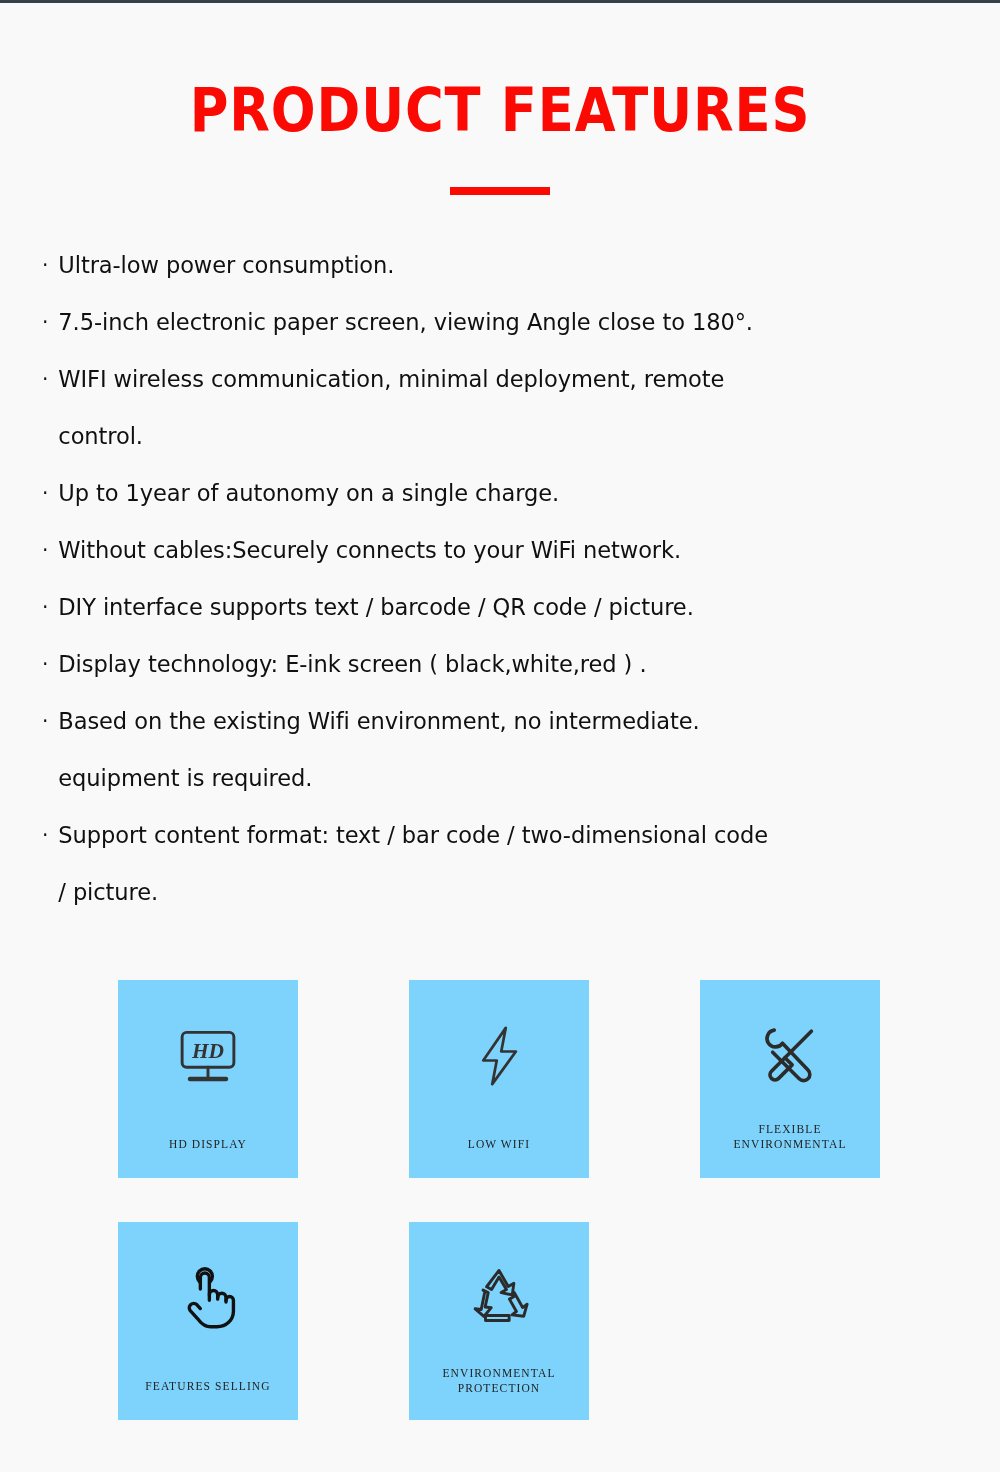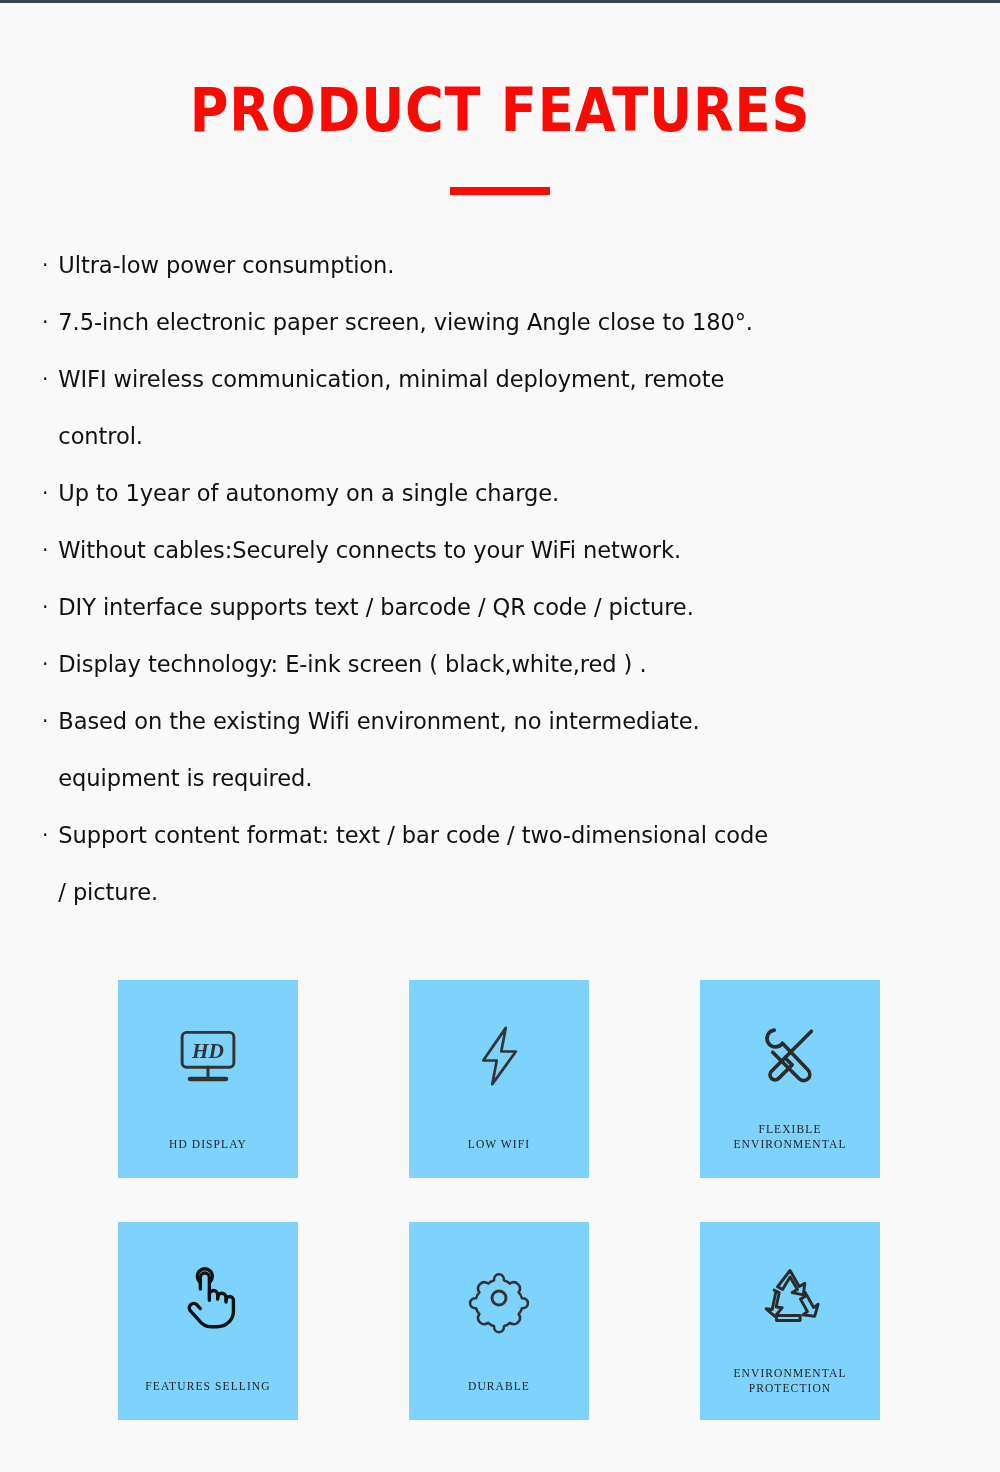--- a/index.html
+++ b/index.html
@@ -248,53 +248,20 @@
         <path d="M24.5 17.5 a6.7 6.7 0 1 1 9.4 0"></path>
         <path d="M25.2 24 V13.8 a4 4 0 0 1 8 0 V34"></path>
         <path d="M33.2 29 a3.7 3.7 0 0 1 7.4 0 v4"></path>
         <path d="M40.6 31.5 a3.7 3.7 0 0 1 7.4 0 v4"></path>
         <path d="M48 34 a3.3 3.3 0 0 1 6.6 0 v9.5 c0 8.2 -6.4 14 -14.6 14 h-5.5 c-5 0 -8 -2.3 -10.8 -6 L16 43 a4 4 0 0 1 6 -5.2 l3.2 3.6"></path>
       </svg>
     </div>
     <div class="card-label">FEATURES SELLING</div>
   </div>
 
-  <div class="card">
-    <div class="card-icon">
-      <svg viewBox="0 0 64 64" fill="none" stroke="#333333" stroke-width="2.6" stroke-linecap="round" stroke-linejoin="round">
-        <path d="M32 7.5
-                 c3.4 0 5.3 2.6 5.1 6.1
-                 c2.3 0.7 4.4 1.9 6.1 3.5
-                 c2.9 -2 6.1 -1.8 8.5 0.6
-                 c2.4 2.4 2.6 5.6 0.6 8.5
-                 c1.6 1.7 2.8 3.8 3.5 6.1
-                 c3.5 -0.2 6.1 1.7 6.1 5.1
-                 c0 3.4 -2.6 5.3 -6.1 5.1
-                 c-0.7 2.3 -1.9 4.4 -3.5 6.1
-                 c2 2.9 1.8 6.1 -0.6 8.5
-                 c-2.4 2.4 -5.6 2.6 -8.5 0.6
-                 c-1.7 1.6 -3.8 2.8 -6.1 3.5
-                 c0.2 3.5 -1.7 6.1 -5.1 6.1
-                 c-3.4 0 -5.3 -2.6 -5.1 -6.1
-                 c-2.3 -0.7 -4.4 -1.9 -6.1 -3.5
-                 c-2.9 2 -6.1 1.8 -8.5 -0.6
-                 c-2.4 -2.4 -2.6 -5.6 -0.6 -8.5
-                 c-1.6 -1.7 -2.8 -3.8 -3.5 -6.1
-                 c-3.5 0.2 -6.1 -1.7 -6.1 -5.1
-                 c0 -3.4 2.6 -5.3 6.1 -5.1
-                 c0.7 -2.3 1.9 -4.4 3.5 -6.1
-                 c-2 -2.9 -1.8 -6.1 0.6 -8.5
-                 c2.4 -2.4 5.6 -2.6 8.5 -0.6
-                 c1.7 -1.6 3.8 -2.8 6.1 -3.5
-                 c-0.2 -3.5 1.7 -6.1 5.1 -6.1 Z" transform="translate(32,32) scale(0.86) translate(-32,-32)"></path>
-        <circle cx="32" cy="32" r="6.2"></circle>
-      </svg>
-    </div>
-    <div class="card-label">DURABLE</div>
-  </div>
 
   <div class="card two-line">
     <div class="card-icon">
       <svg viewBox="0 0 64 64" fill="none" stroke="#2b2b2b" stroke-width="2.6" stroke-linecap="round" stroke-linejoin="round">
         <g>
 
           <path d="M32 7.5 L40.2 21.8 L45.2 19 L43.8 29.2 L33.9 27.2 L38.6 24.5 L32 13.3 L25.4 24.5 L21 22 Z"></path>
 
           <path d="M19.5 26 L16.2 42.2 L10.8 41.6 L18.6 48.4 L25.1 40.6 L19.7 40 L22.4 27.2 L17.8 25 Z"></path>
 

